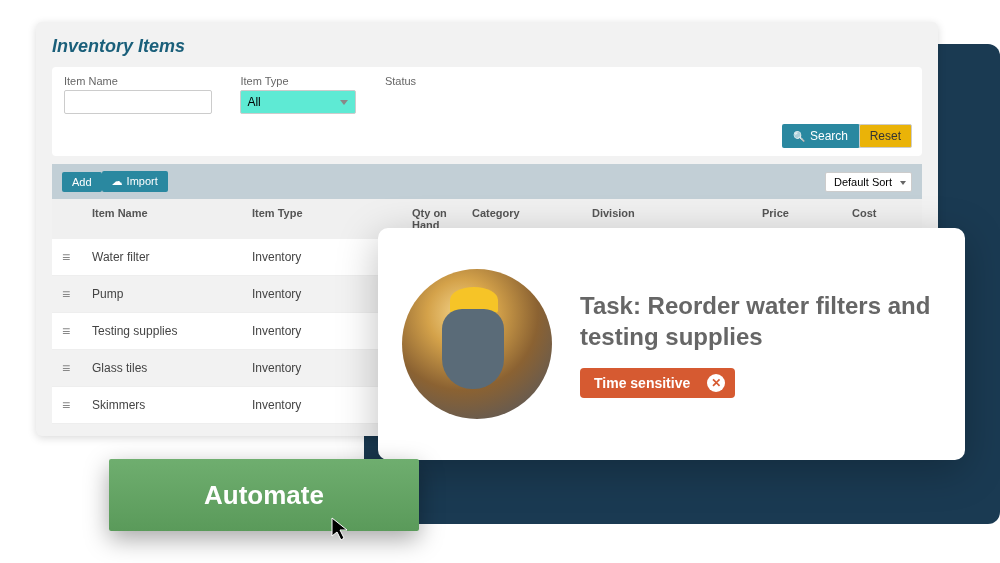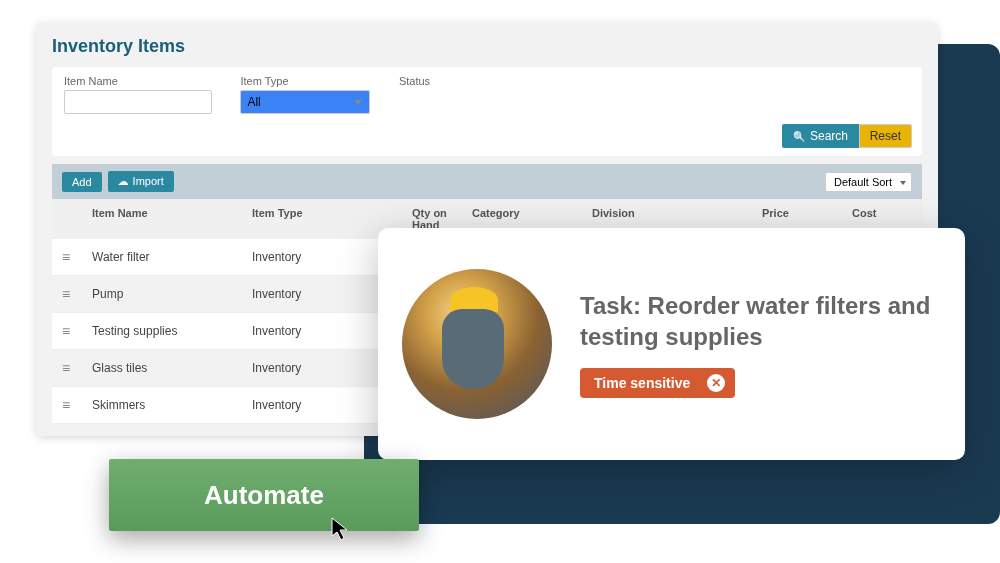--- a/index.html
+++ b/index.html
@@ -1,31 +1,31 @@
 <!DOCTYPE html>
 <html><head>
 <meta charset="utf-8">
 <style>
 * { box-sizing: border-box; margin: 0; padding: 0; }
 body { font-family: -apple-system, BlinkMacSystemFont, "Segoe UI", Arial, sans-serif; background: #fff; width: 1000px; height: 563px; position: relative; overflow: hidden; }
 .dark-bg { position: absolute; background: #1a3a52; border-radius: 12px; top: 44px; left: 364px; width: 636px; height: 480px; }
 .panel { position: absolute; top: 22px; left: 36px; width: 902px; background: #f2f2f2; border-radius: 6px; padding: 14px 16px 12px; box-shadow: 0 2px 8px rgba(0,0,0,0.15); }
-.panel-title { color: #1a5f7a; font-size: 18px; font-weight: 700; margin-bottom: 10px; }
+.panel-title { color: #1a5f7a; font-size: 18px; font-weight: 700; margin-bottom: 10px; font-style: italic; }
 .filter-bar { background: #fff; border-radius: 4px; padding: 8px 12px 42px; position: relative; }
 .filter-group { display: inline-block; vertical-align: top; margin-right: 24px; }
 .filter-label { font-size: 11px; color: #666; display: block; margin-bottom: 3px; }
 .filter-input { width: 148px; height: 24px; border: 1px solid #ccc; border-radius: 2px; padding: 0 6px; font-size: 12px; background: #fff; }
-.filter-select { width: 130px; height: 24px; border: 1px solid #ccc; border-radius: 2px; padding: 0 20px 0 6px; font-size: 12px; background: #3b82f6; appearance: none; position: relative; }
+.filter-select { width: 116px; height: 24px; border: 1px solid #ccc; border-radius: 2px; padding: 0 20px 0 6px; font-size: 12px; background: #5eead4; appearance: none; position: relative; }
 .select-wrap { position: relative; display: inline-block; }
 .select-wrap::after { content: ""; position: absolute; right: 8px; top: 10px; border-left: 4px solid transparent; border-right: 4px solid transparent; border-top: 5px solid #888; pointer-events: none; }
 .search-btn { position: absolute; right: 62px; bottom: 8px; background: #2a88a0; color: #fff; border: none; padding: 5px 12px; font-size: 12px; border-radius: 2px; cursor: pointer; }
 .search-btn::before { content: "🔍"; font-size: 10px; margin-right: 4px; filter: brightness(2); }
 .reset-btn { position: absolute; right: 10px; bottom: 8px; background: #eab308; color: #333; border: 1px solid #ccc; padding: 4px 10px; font-size: 12px; border-radius: 2px; cursor: pointer; }
 .toolbar { background: #c2cfd6; padding: 7px 10px; margin-top: 8px; display: flex; align-items: center; }
-.add-btn { background: #2a88a0; color: #fff; border: none; padding: 4px 10px; font-size: 11px; border-radius: 2px; margin-right: 6px; cursor: pointer; }
+.add-btn { background: #2a88a0; color: #fff; border: none; padding: 4px 10px; font-size: 11px; border-radius: 2px; cursor: pointer; }
 .import-btn { background: #2a88a0; color: #fff; border: none; padding: 4px 10px; font-size: 11px; border-radius: 2px; cursor: pointer; }
 .import-btn::before { content: "☁"; margin-right: 4px; }
 .sort-select { margin-left: auto; background: #fff; border: 1px solid #ccc; padding: 3px 18px 3px 8px; font-size: 11px; border-radius: 2px; appearance: none; }
 .sort-wrap { margin-left: auto; position: relative; }
 .sort-wrap::after { content: ""; position: absolute; right: 6px; top: 9px; border-left: 3px solid transparent; border-right: 3px solid transparent; border-top: 4px solid #666; pointer-events: none; }
 .table-header { background: #f0f0f0; padding: 8px 10px 8px 40px; display: grid; grid-template-columns: 160px 160px 60px 120px 170px 90px 50px; font-size: 11px; color: #555; font-weight: 600; }
 .table-body { background: #fff; }
 .table-row { padding: 10px 10px 10px 10px; display: grid; grid-template-columns: 30px 160px 160px 1fr; align-items: center; font-size: 12px; color: #444; border-bottom: 1px solid #eee; }
 .table-row:nth-child(even) { background: #f2f2f2; }
 .drag-icon { color: #888; font-size: 14px; }

